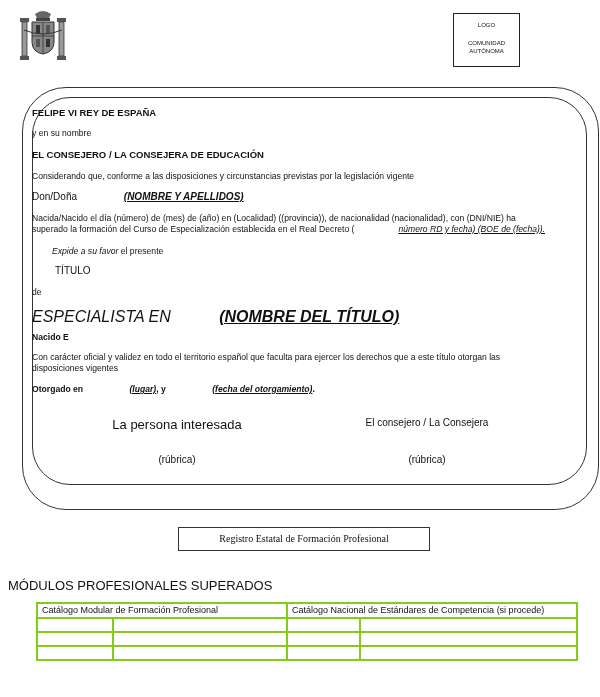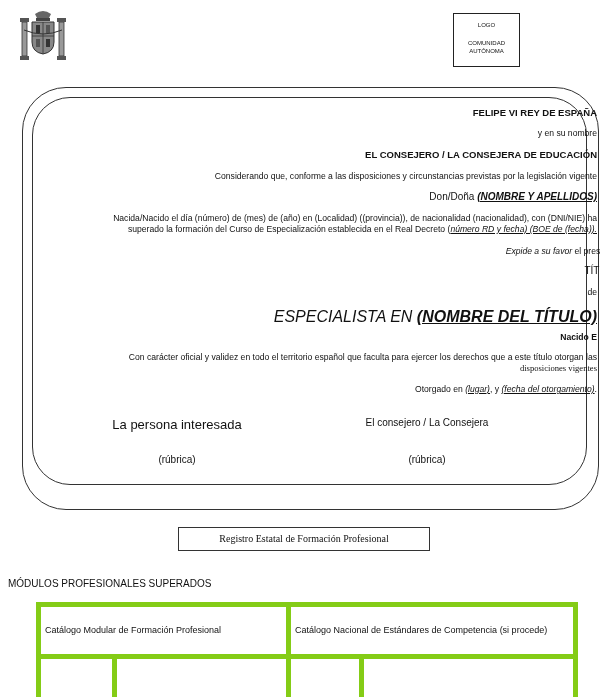--- a/index.html
+++ b/index.html
@@ -7,29 +7,29 @@
       font-family: "Liberation Sans", sans-serif; color: #111; }
     .abs { position: absolute; }
     .crest { left: 18px; top: 8px; width: 50px; height: 56px; }
     .logo-box { left: 453px; top: 13px; width: 65px; height: 52px; border: 1px solid #222;
       font-size: 6px; text-align: center; line-height: 8px; }
     .logo-box .l1 { margin-top: 7px; }
     .logo-box .l2 { margin-top: 10px; }
     .outer { left: 22px; top: 87px; width: 575px; height: 421px; border: 1.5px solid #333; border-radius: 44px; }
     .inner { left: 32px; top: 97px; width: 553px; height: 386px; border: 1.5px solid #333; border-radius: 38px; }
     .content { left: 32px; top: 97px; width: 553px; text-align: center; font-size: 8.6px; }
-    .line { position: absolute; left: 12px; width: 100%; text-align: right; }
+    .line { position: absolute; left: 0; width: 100%; text-align: left; }
     .b { font-weight: bold; }
     .i { font-style: italic; }
-    .u { text-decoration: underline; }
+    .u { text-decoration: underline; margin-left: 44px; }
     .reg-box { left: 178px; top: 519px; width: 250px; height: 22px; border: 1px solid #333;
       font-family: "Liberation Serif", serif; font-size: 10px; text-align: center; line-height: 22px; margin-top: 8px; }
-    .mod-title { left: 8px; top: 578px; font-size: 10px; }
+    .mod-title { left: 8px; top: 578px; font-size: 13px; }
     table.mods { position: absolute; left: 36px; top: 602px; width: 542px; border-collapse: collapse; font-size: 9px; }
-    table.mods td { border: 5px solid #84cc16; padding: 18px 4px; vertical-align: top; line-height: 11px; }
+    table.mods td { border: 2px solid #84cc16; padding: 1px 4px; vertical-align: top; line-height: 11px; }
     .empty td { height: 10px; padding: 0; }
   </style>
 </head>
 <body>
 
 <div class="abs crest">
   <svg width="50" height="56" viewBox="0 0 50 56">
     <path d="M17 6 Q25 0 33 6 L31 10 L19 10 Z" fill="#666"></path>
     <rect x="18" y="10" width="14" height="3" fill="#444"></rect>
     <path d="M14 14 H36 V34 Q36 44 25 46 Q14 44 14 34 Z" fill="#888" stroke="#333" stroke-width="1"></path>
@@ -73,22 +73,22 @@
   <div class="line" style="top:149px;padding-left:20px;">
     <span class="i">Expide a su favor</span><span> el presente</span>
   </div>
   <div class="line" style="top:168px;font-size:10px;padding-left:23px;">TÍTULO</div>
   <div class="line" style="top:190px;">de</div>
   <div class="line" style="top:211px;font-size:16px;">
     <span class="i">ESPECIALISTA EN </span><span class="b i u">(NOMBRE DEL TÍTULO)</span>
   </div>
   <div class="line b" style="top:235px;">Nacido E</div>
   <div class="line" style="top:255px;">Con carácter oficial y validez en todo el territorio español que faculta para ejercer los derechos que a este título otorgan las</div>
-  <div class="line" style="top:266px;font-family:Liberation Serif, serif;">disposiciones vigentes</div>
-  <div class="line" style="top:287px;">
+  <div class="line" style="top:266px;">disposiciones vigentes</div>
+  <div class="line" style="top:287px;font-weight:bold;">
     <span>Otorgado en </span><span class="i u">(lugar)</span><span>, y </span><span class="i u">(fecha del otorgamiento)</span><span>.</span>
   </div>
   <div class="abs" style="left:60px;top:320px;width:170px;text-align:center;font-size:13px;">La persona interesada</div>
   <div class="abs" style="left:310px;top:320px;width:170px;text-align:center;font-size:10px;">El consejero / La Consejera</div>
   <div class="abs" style="left:60px;top:357px;width:170px;text-align:center;font-size:10px;">(rúbrica)</div>
   <div class="abs" style="left:310px;top:357px;width:170px;text-align:center;font-size:10px;">(rúbrica)</div>
 </div>
 
 <div class="abs reg-box">Registro Estatal de Formación Profesional</div>
 

